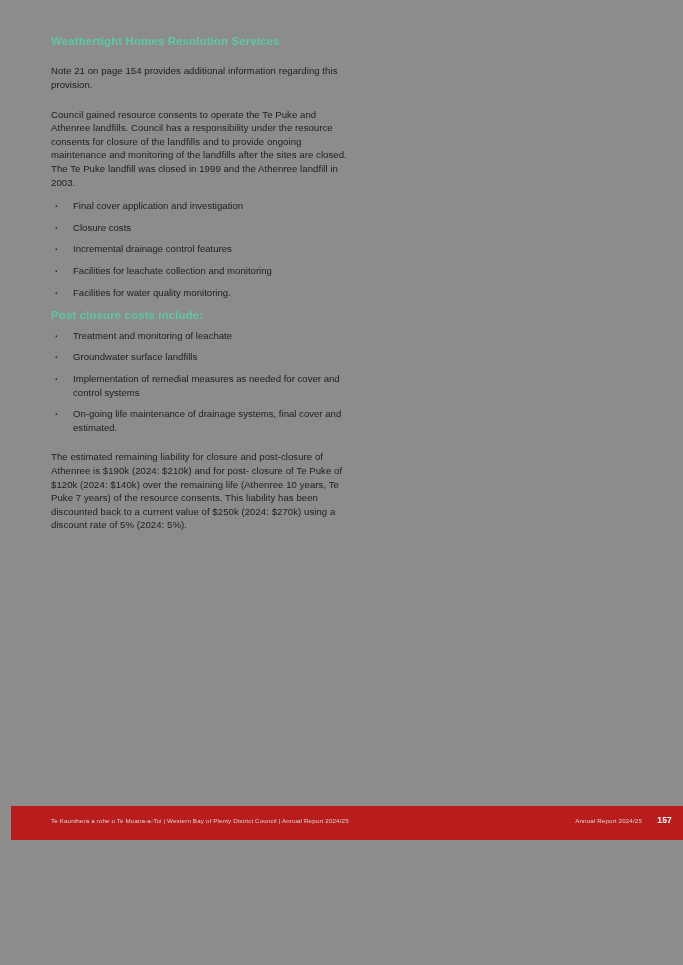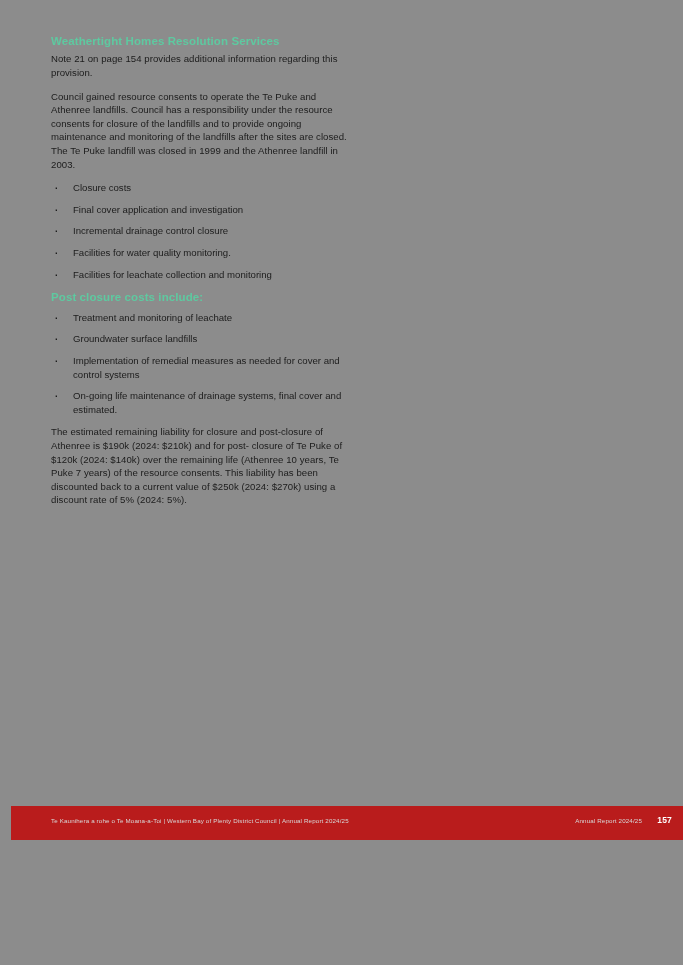--- a/index.html
+++ b/index.html
@@ -35,21 +35,21 @@
     line-height: 1.25;
     letter-spacing: 0.1px;
   }
   .sec {
     margin-bottom: 9px;
   }
   p.body {
     color: #1c1c1c;
     font-size: 9.6px;
     line-height: 1.42;
-    margin: 4px 0 0 0;
+    margin: 16px 0 0 0;
     letter-spacing: 0.05px;
   }
   ul.bullets {
     list-style: none;
     margin: 6px 0 0 0;
     padding: 0;
   }
   ul.bullets li {
     position: relative;
     color: #1c1c1c;
@@ -120,25 +120,25 @@
       <h2 class="heading">Weathertight Homes Resolution Services</h2>
       <p class="body">Note 21 on page 154 provides additional information regarding this provision.</p>
     </div>
 
     <div class="sec gap-before">
       <p class="body">Council gained resource consents to operate the Te Puke and Athenree landfills. Council has a responsibility under the resource consents for closure of the landfills and to provide ongoing maintenance and monitoring of the landfills after the sites are closed. The Te Puke landfill was closed in 1999 and the Athenree landfill in 2003.</p>
     </div>
 
     <div class="sec gap-before">
       <ul class="bullets">
+        <li>Final cover application and investigation</li>
         <li>Closure costs</li>
-        <li>Final cover application and investigation</li>
-        <li>Incremental drainage control closure</li>
+        <li>Incremental drainage control features</li>
+        <li>Facilities for leachate collection and monitoring</li>
         <li>Facilities for water quality monitoring.</li>
-        <li>Facilities for leachate collection and monitoring</li>
       </ul>
     </div>
 
     <div class="sec">
       <h2 class="heading">Post closure costs include:</h2>
       <ul class="bullets">
         <li>Treatment and monitoring of leachate</li>
         <li>Groundwater surface landfills</li>
         <li>Implementation of remedial measures as needed for cover and control systems</li>
         <li>On-going life maintenance of drainage systems, final cover and estimated.</li>

